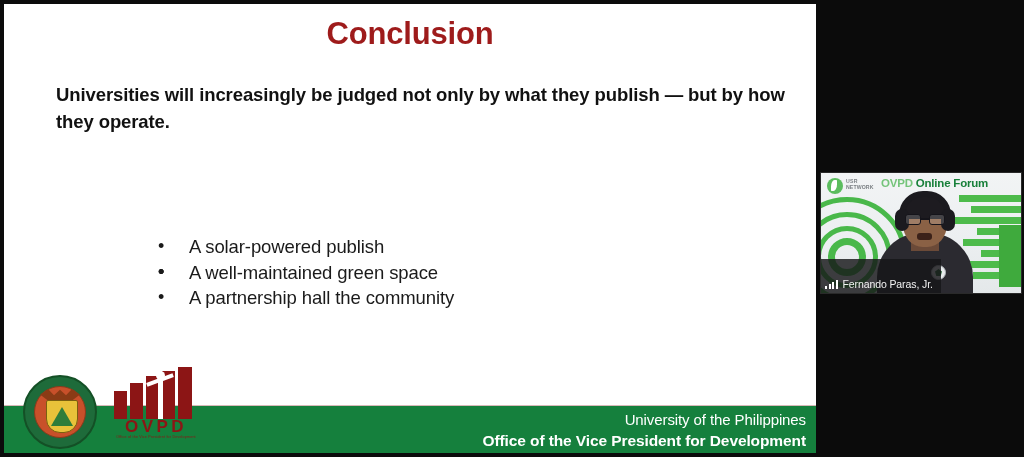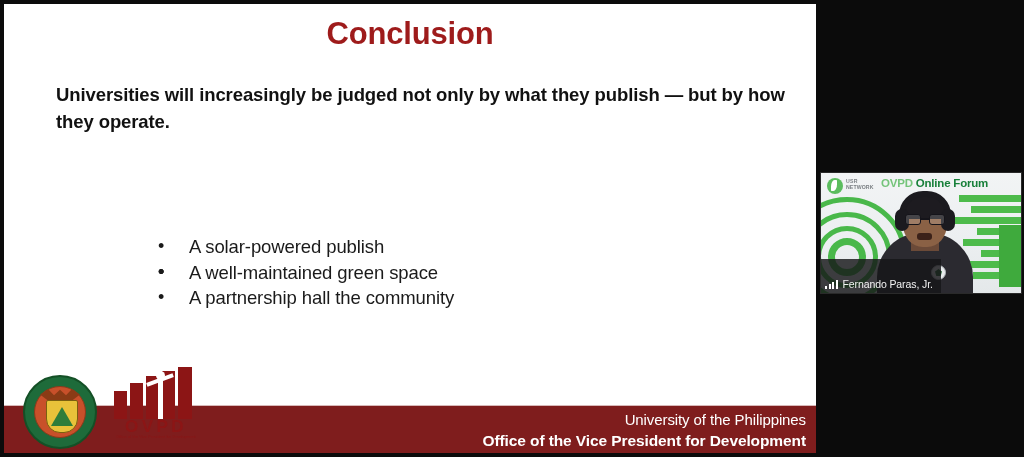--- a/index.html
+++ b/index.html
@@ -87,21 +87,21 @@
     color: #1a1a1a;
   }
 
   
   #footer-band {
     position: absolute;
     left: 0;
     bottom: 0;
     width: 812px;
     height: 47px;
-    background: #7f1d1d;
+    background: #15803d;
     border-top: 1px solid #d8b9b9;
   }
   #footer-text {
     position: absolute;
     right: 10px;
     top: 4px;
     text-align: right;
     color: #ffffff;
   }
   #footer-line1 {

